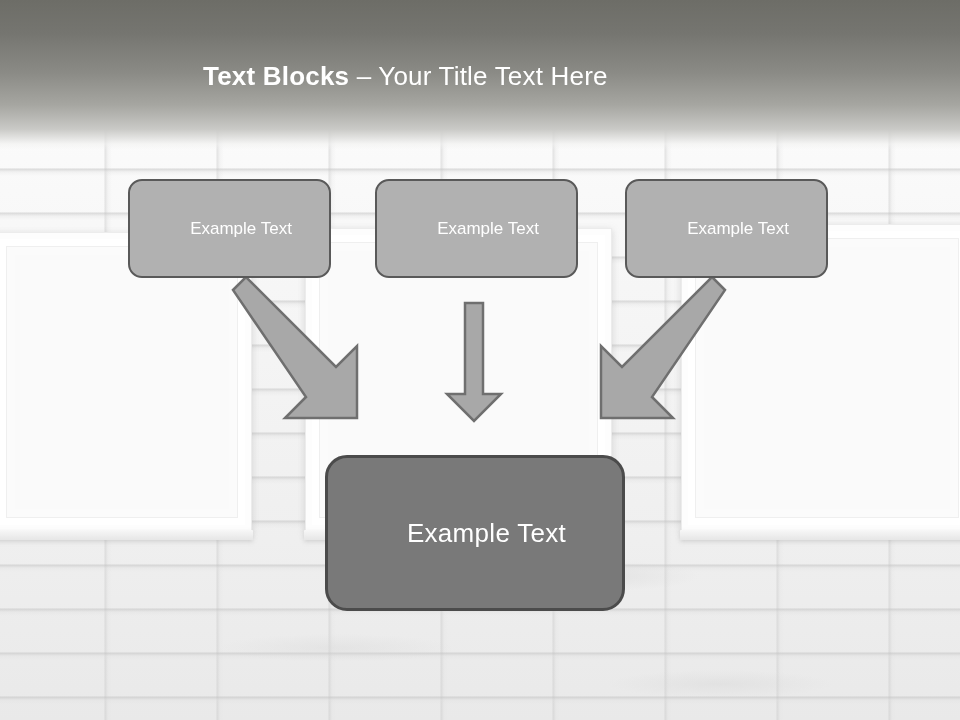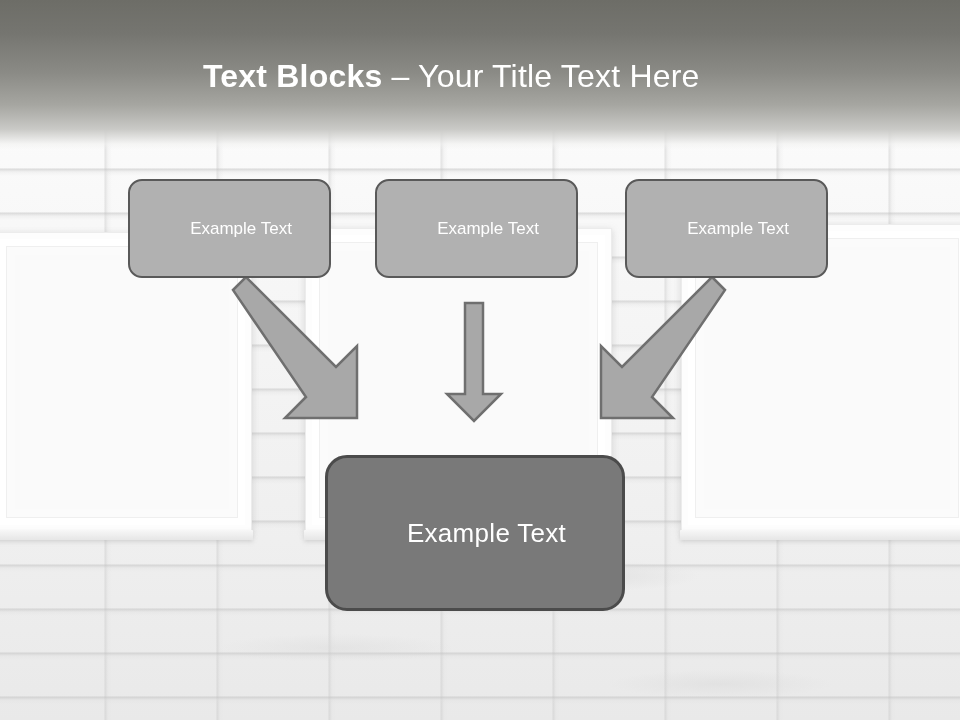--- a/index.html
+++ b/index.html
@@ -48,21 +48,21 @@
   .frame .ledge{position:absolute;left:-2px;right:-2px;bottom:-9px;height:10px;
      background:linear-gradient(180deg,#f7f7f7,#e6e6e6);border-radius:1px;
      box-shadow:0 2px 4px rgba(160,160,160,.35);}
 
   
   .band{position:absolute;left:0;top:0;width:960px;height:150px;
     background:linear-gradient(180deg,
        #6d6d67 0%, #757570 22%, #8a8a85 48%,
        #a6a6a1 70%, #c9c9c6 86%, rgba(240,240,239,.55) 96%, rgba(250,250,250,0) 100%);}
   .title{position:absolute;left:203px;top:54px;
-     font-size:32px;line-height:44px;color:#ffffff;white-space:nowrap;
+     font-size:26px;line-height:44px;color:#ffffff;white-space:nowrap;
      letter-spacing:.2px;}
   .title .b{font-weight:bold;}
   .title .n{font-weight:normal;}
 
   
   .box{position:absolute;box-sizing:border-box;display:flex;
        align-items:center;justify-content:center;color:#ffffff;padding-left:23px;}
   .box-top{background:#b1b1b1;border:2.5px solid #595959;border-radius:14px;
        font-size:17px;top:179px;height:99px;}
   .box-top.b1{left:128px;width:203px;}

